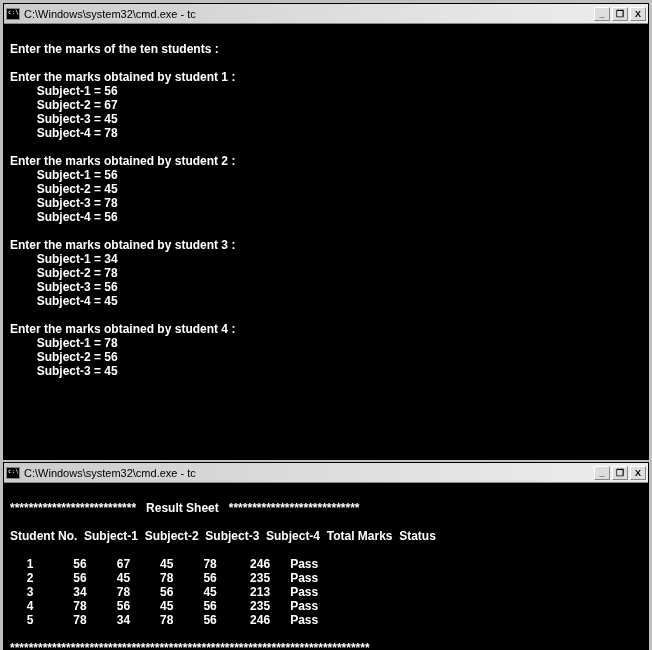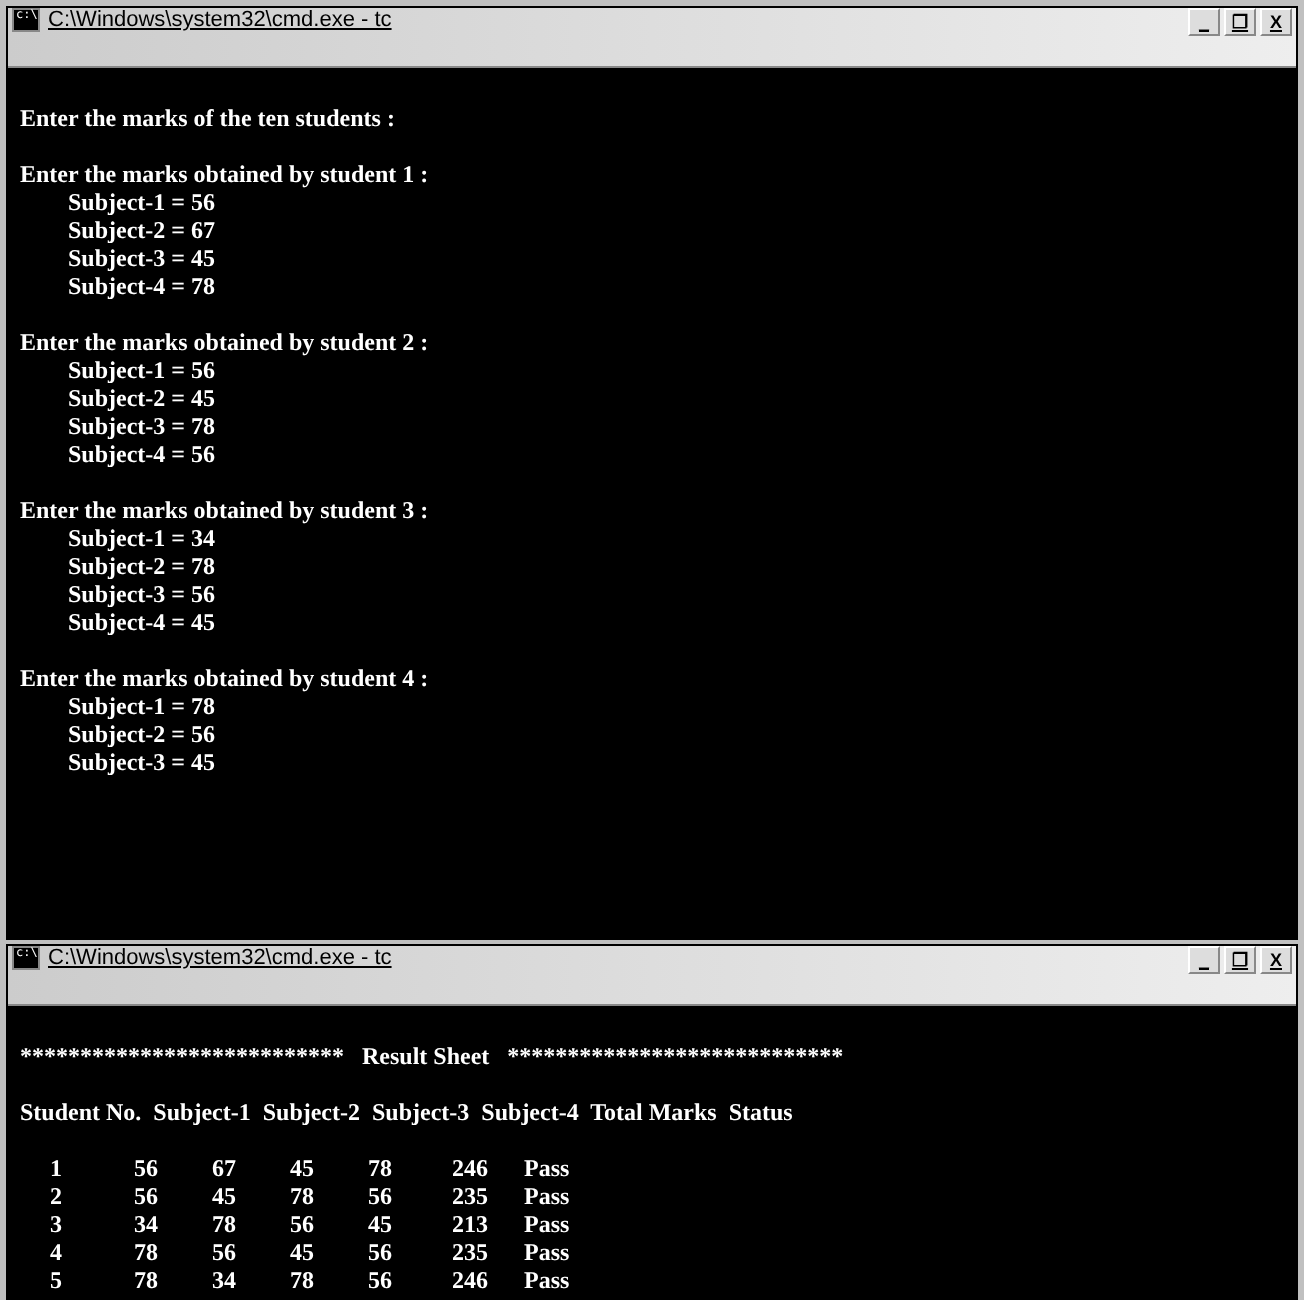--- a/index.html
+++ b/index.html
@@ -12,26 +12,26 @@
     padding: 3px;
   }
   .window {
     border: 1px solid #000;
     background: #fff;
     margin-bottom: 2px;
   }
   .titlebar {
     background: linear-gradient(to right, #ccc, #eee);
     display: flex;
-    height: 30px;
+    align-items: center;
+    height: 20px;
     padding: 0 2px;
     font-family: Tahoma, Arial, sans-serif;
     font-size: 11px;
     border-bottom: 1px solid #888;
-    text-decoration: underline;
   }
   .icon-cmd {
     width: 14px;
     height: 12px;
     background: #000;
     border: 1px solid #888;
     margin-right: 4px;
     position: relative;
   }
   .icon-cmd::before {
@@ -62,21 +62,21 @@
     font-size: 9px;
     font-family: Arial, sans-serif;
     line-height: 12px;
     text-align: center;
     cursor: pointer;
     font-weight: bold;
   }
   .console {
     background: #000;
     color: #fff;
-    font-family: Liberation Serif, serif;
+    font-family: Liberation Sans, sans-serif;
     font-size: 12px;
     font-weight: bold;
     line-height: 14px;
     padding: 4px 6px;
     white-space: pre;
     overflow: hidden;
   }
   .console1 { height: 435px; }
   .console2 { height: 180px; }
 </style>

